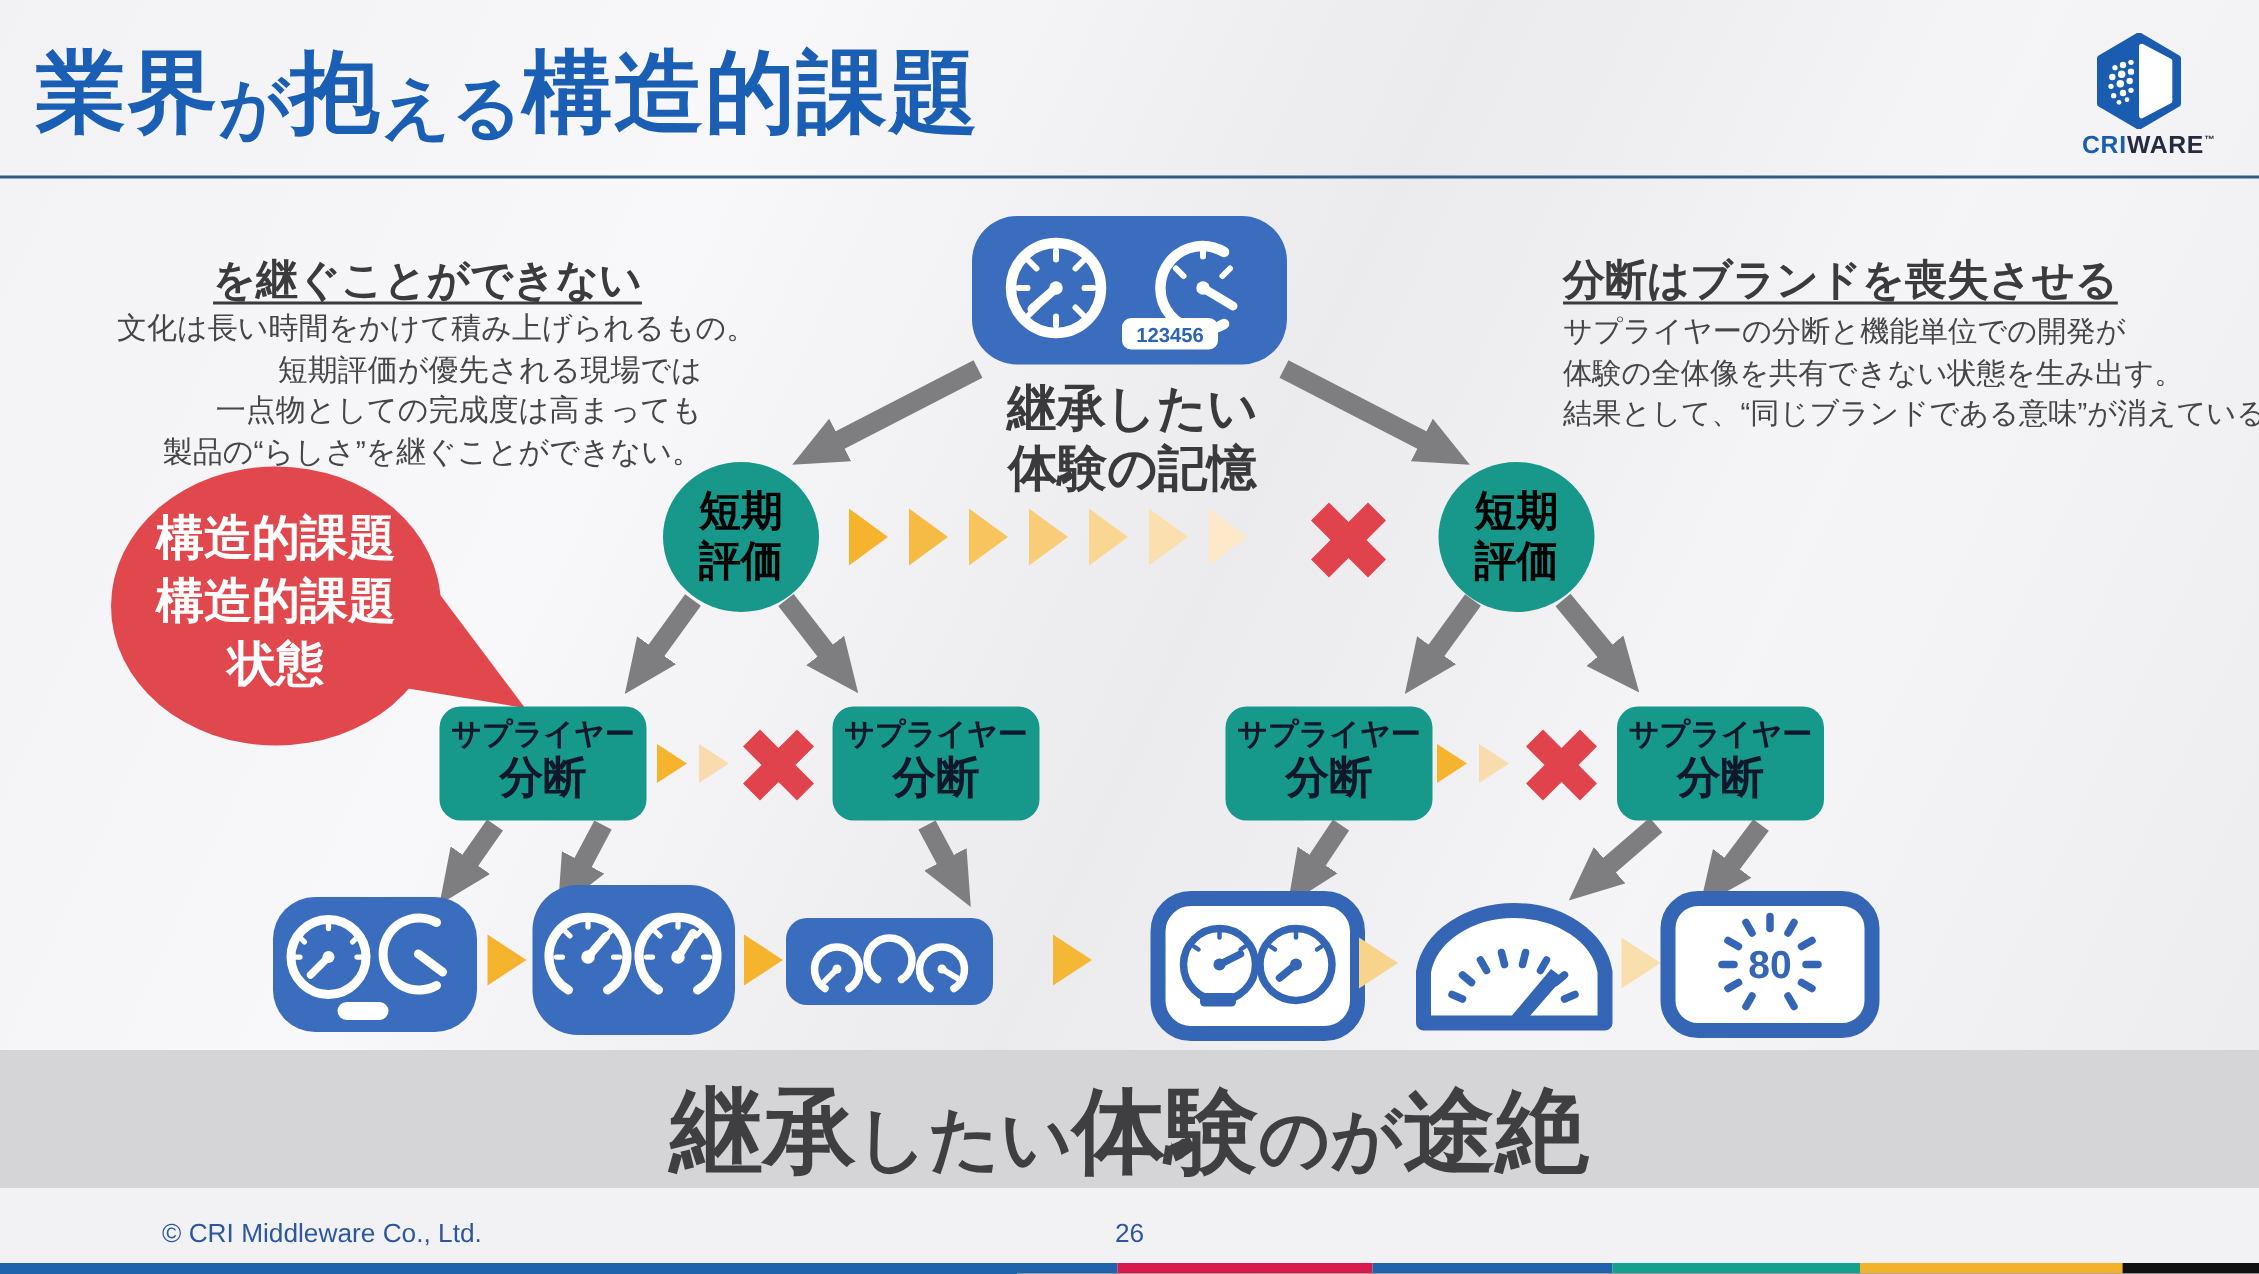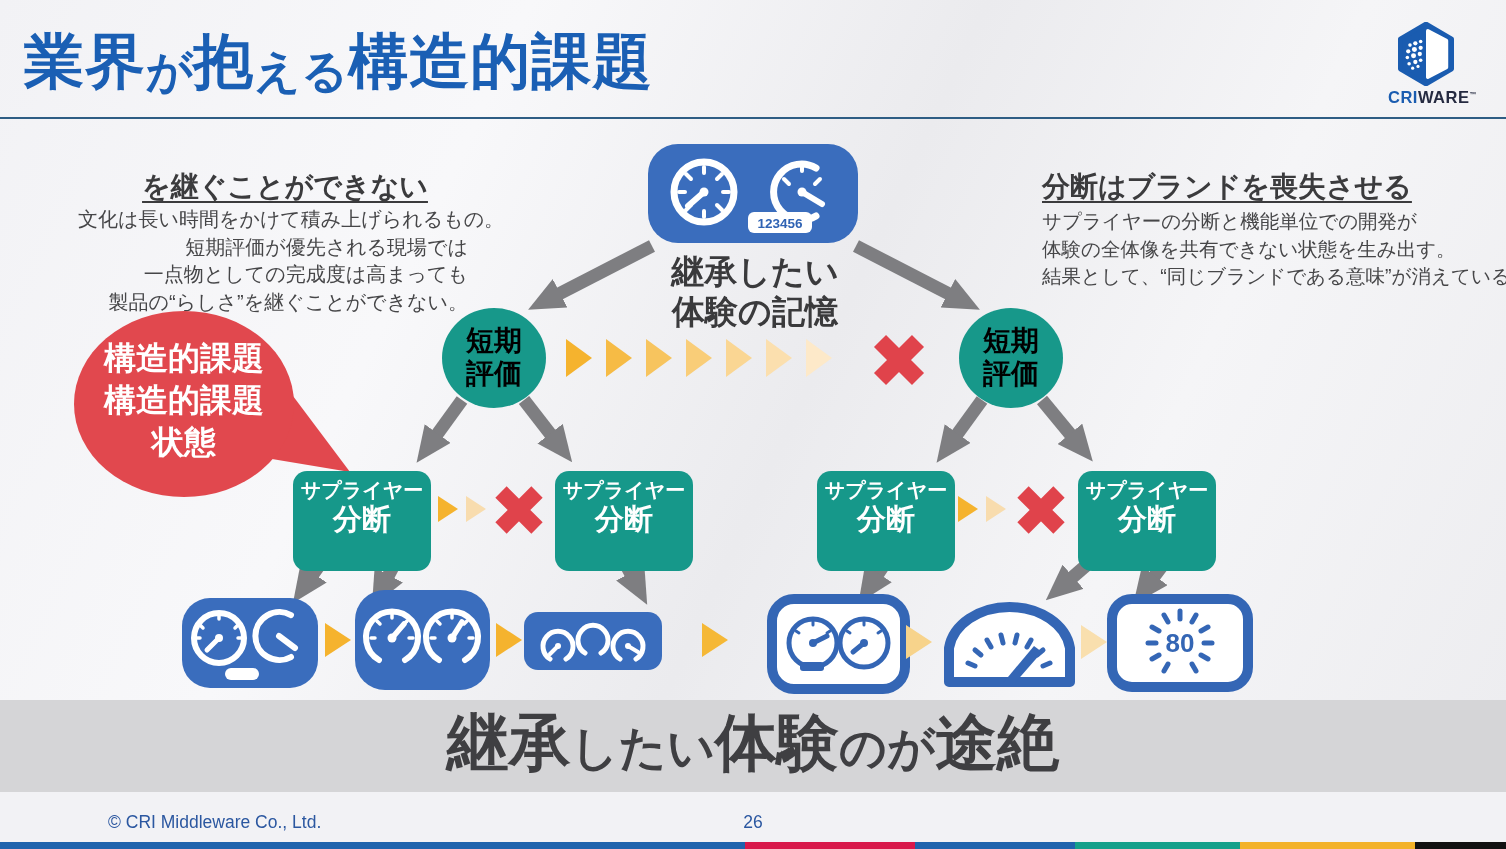--- a/index.html
+++ b/index.html
@@ -29,34 +29,34 @@
   .rn-head{left:1042px;top:168px;}
   .rn-body{left:1042px;top:208px;width:470px;text-align:left;}
   .rn-body .note-line{font-size:19.5px;}
   
   .caption{left:600px;top:252px;width:310px;text-align:center;}
   .caption-line{font-size:33px;font-weight:bold;color:#3a3a3c;line-height:40px;white-space:nowrap;}
   
   .circle{width:104px;height:100px;border-radius:50%;background:#17988a;color:#000000;text-align:center;box-sizing:border-box;padding-top:16px;}
   .circle .cl{font-size:28px;font-weight:bold;line-height:33px;display:block;}
   
-  .sbox{width:138px;height:100px;border-radius:14px;background:#16988a;color:#ffffff;text-align:center;box-sizing:border-box;padding-top:7px;top:471px;}
+  .sbox{width:138px;height:76px;border-radius:14px;background:#16988a;color:#0f172a;text-align:center;box-sizing:border-box;padding-top:7px;top:471px;}
   .sbox .s1{display:block;font-size:20px;font-weight:bold;line-height:25px;white-space:nowrap;}
   .sbox .s2{display:block;font-size:29px;font-weight:bold;line-height:33px;}
   
   .bubble{left:74px;top:311px;width:220px;height:186px;border-radius:50%;background:#e1484e;color:#fff;text-align:center;box-sizing:border-box;padding-top:26px;z-index:3;}
   .bubble .bubble-line{font-size:32px;font-weight:bold;line-height:42px;white-space:nowrap;}
   
   .tri{width:0;height:0;border-top:19px solid transparent;border-bottom:19px solid transparent;border-left:26px solid #f5b32e;display:inline-block;}
   .tri-sm{border-top-width:13px;border-bottom-width:13px;border-left-width:20px;}
   .tri-flow{border-top-width:17px;border-bottom-width:17px;border-left-width:26px;}
   .fade-row{left:566px;top:339px;display:flex;gap:14px;align-items:center;}
   .pair-row{display:flex;gap:8px;align-items:center;top:496px;}
   
-  .banner{left:0;top:700px;width:1506px;height:92px;background:#d5d5d7;display:flex;justify-content:center;align-items:baseline;padding-top:12px;box-sizing:border-box;color:#3f3f42;font-weight:bold;}
+  .banner{left:0;top:700px;width:1506px;height:92px;background:#d5d5d7;display:flex;justify-content:center;align-items:baseline;padding-top:24px;box-sizing:border-box;color:#3f3f42;font-weight:bold;}
   .banner .seg-big{font-size:62px;line-height:1;}
   .banner .seg-small{font-size:47px;line-height:1;}
   
   .footer-bg{left:0;top:792px;width:1506px;height:50px;background:#f2f2f5;}
   .copyright{left:108px;top:812px;font-size:17.5px;color:#2b57a0;}
   .pageno{left:0;top:812px;width:1506px;text-align:center;font-size:17.5px;color:#2b57a0;}
   .strip{left:0;bottom:0;width:1506px;height:7px;display:flex;}
   .strip span{display:block;height:7px;}
   svg{display:block;}
   .ovl{left:0;top:0;z-index:1;pointer-events:none;}

